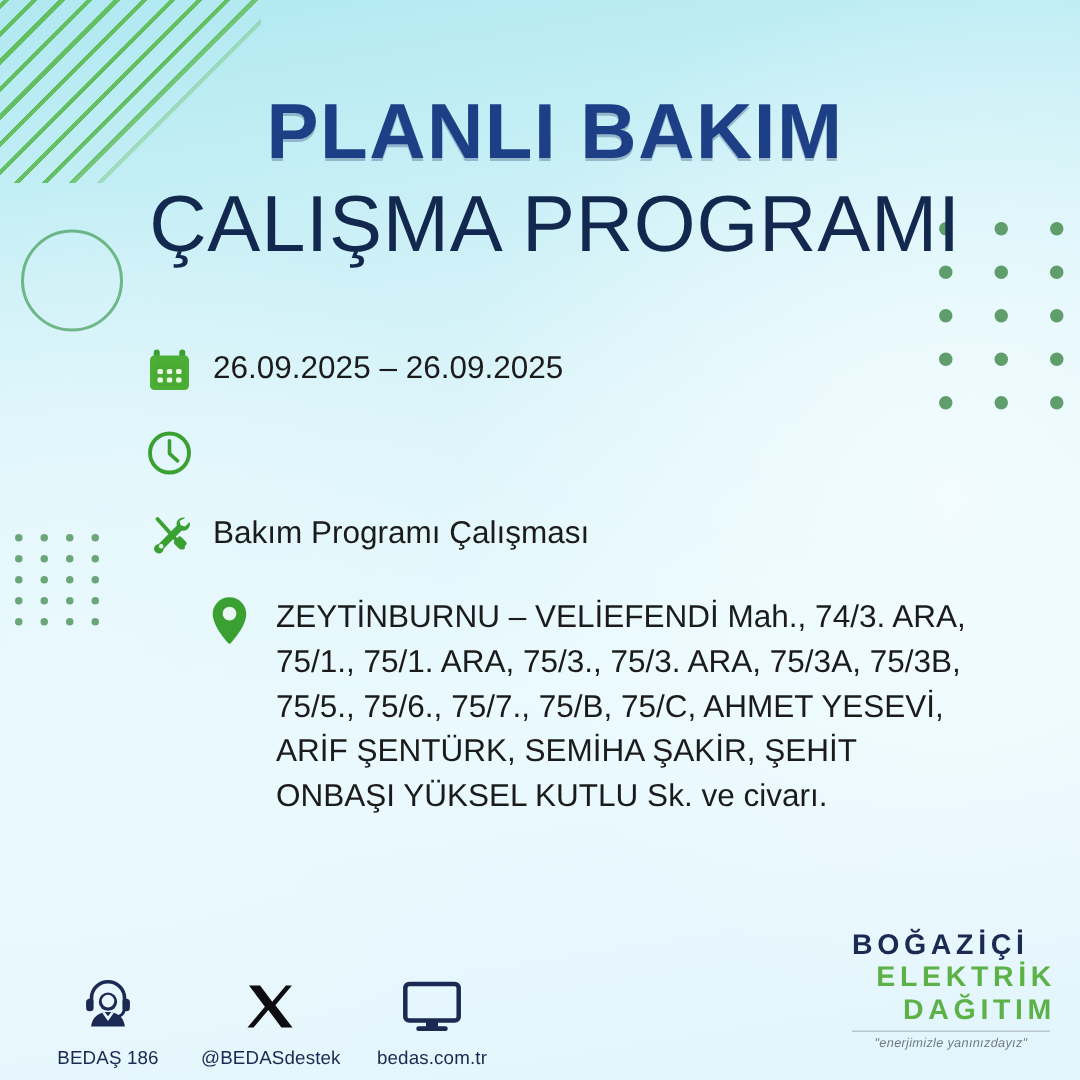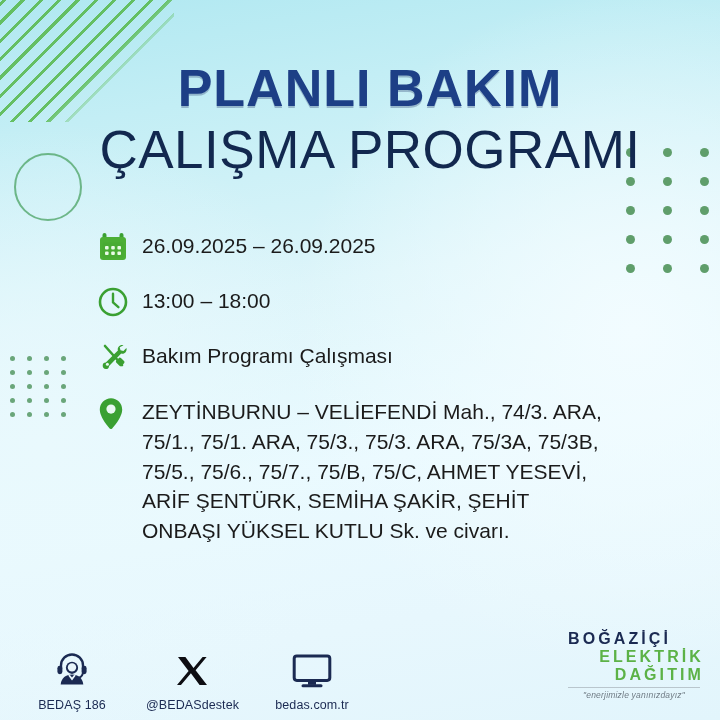--- a/index.html
+++ b/index.html
@@ -47,34 +47,34 @@
   .title-sub{
     font-size:53px;font-weight:400;letter-spacing:.5px;color:#12284f;
     line-height:1.08;margin:6px 0 0 0;
   }
 
   
   .info{position:absolute;left:96px;top:226px;width:600px;}
   .row{display:flex;align-items:flex-start;margin-bottom:13px;}
   .row .ico{width:46px;min-width:46px;height:42px;display:flex;align-items:center;justify-content:flex-start;}
   .row .txt{font-size:21px;color:#1b1b1b;line-height:1.38;padding-top:6px;}
-  .row-address{margin-bottom:2px;}
+  .row-address{margin-bottom:2px;justify-content:center;}
   .row-address .ico{padding-top:2px;}
   .row-address .txt{line-height:1.42;max-width:470px;}
 
   
   .footer{position:absolute;left:0;bottom:0;width:720px;height:96px;}
-  .f-items{position:absolute;left:26px;bottom:8px;display:flex;gap:28px;}
+  .f-items{position:absolute;left:26px;bottom:8px;display:flex;gap:16px;}
   .f-item{width:92px;text-align:center;}
   .f-item .fico{height:44px;display:flex;align-items:flex-end;justify-content:center;}
   .f-item .flab{font-size:12.5px;color:#1b2a52;margin-top:7px;letter-spacing:.1px;}
 
   .logo{position:absolute;right:16px;bottom:20px;width:136px;text-align:left;}
   .logo .l1,.logo .l2,.logo .l3{
-    font-size:16px;font-weight:bold;letter-spacing:3.1px;line-height:1.12;
+    font-size:19px;font-weight:bold;letter-spacing:3.1px;line-height:1.12;
   }
   .logo .l1{color:#1b2a52;}
   .logo .l2,.logo .l3{color:#5cb247;text-align:right;}
   .logo .lt{
     font-size:8.5px;font-style:italic;color:#6f7b84;letter-spacing:.2px;
     margin-top:3px;border-top:1px solid #b9c6cd;padding-top:2px;width:132px;text-align:center;
   }
   svg{display:block;}
 </style>
 </head>
@@ -151,21 +151,20 @@
       <div class="txt">26.09.2025 – 26.09.2025</div>
     </div>
 
     <div class="row">
       <div class="ico">
         <svg width="34" height="34" viewBox="0 0 34 34">
           <circle cx="17" cy="17" r="13" fill="none" stroke="#3aa032" stroke-width="2.6"></circle>
           <path d="M17 8.8 V17.4 L22.4 22.2" fill="none" stroke="#3aa032" stroke-width="2.4" stroke-linecap="round" stroke-linejoin="round"></path>
         </svg>
       </div>
-      <div class="txt">13:00 – 18:00</div>
     </div>
 
     <div class="row">
       <div class="ico">
         <svg width="36" height="36" viewBox="0 0 36 36">
           <g stroke="#3aa032" stroke-width="2.6" stroke-linecap="round" fill="none">
             <line x1="9" y1="7" x2="26" y2="26"></line>
           </g>
           <path d="M27.5 6.2c-3.2-1.1-6.6 1.9-5.6 5.2L9.8 23.6a3.2 3.2 0 1 0 3.3 3.3L25.2 14.6c3.3 1 6.3-2.4 5.2-5.6l-3 3-2.9-.8-.8-2.9 3.8-2.1z" fill="#3aa032"></path>
           <circle cx="11.4" cy="25.2" r="1.5" fill="#e8f9f4"></circle>

